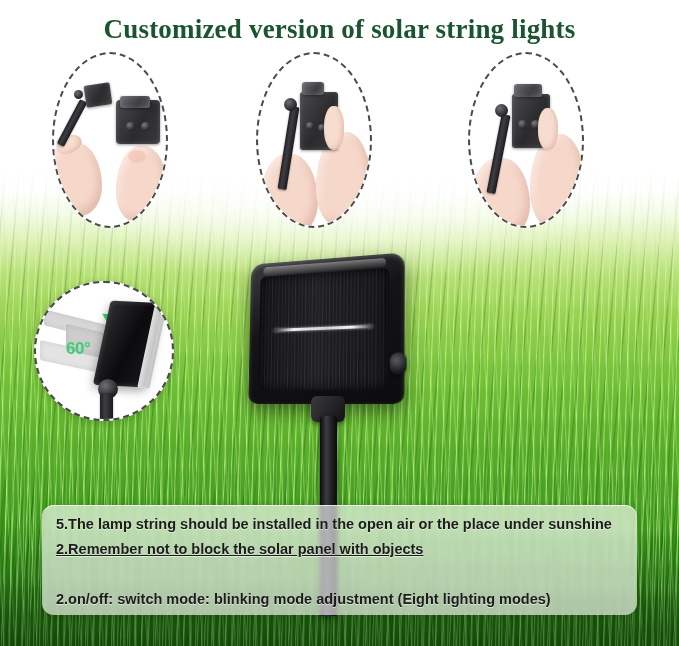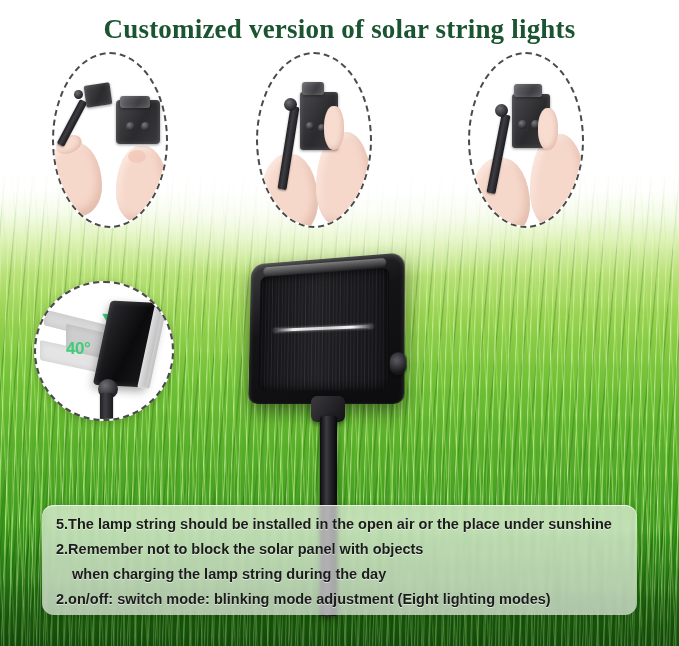--- a/index.html
+++ b/index.html
@@ -132,21 +132,21 @@
   
   .note{position:absolute;left:42px;top:505px;width:595px;height:110px;
     background:rgba(255,255,255,.62);
     border-radius:12px;
     box-shadow:0 2px 10px rgba(0,0,0,.18), inset 0 1px 0 rgba(255,255,255,.7);
     backdrop-filter:blur(2px);}
   .note-line{position:absolute;left:14px;font-size:14.5px;font-weight:bold;color:#1c1c1c;
     white-space:nowrap;font-family:"Liberation Sans", sans-serif;
     text-shadow:0 1px 0 rgba(255,255,255,.55);}
   .nl1{top:11px;}
-  .nl2{top:36px;}
+  .nl2{top:36px;text-decoration:underline;}
   .nl3{top:61px;left:30px;}
   .nl4{top:86px;}
 </style>
 </head>
 <body>
 
 <div id="stage">
 
   <div class="bg-base"></div>
   <div class="blades"></div>
@@ -211,21 +211,21 @@
     <div class="ghost" style="left:8px;top:36px;width:78px;height:16px;transform:skewY(14deg);border-radius:2px;"></div>
     <div class="ghost" style="left:4px;top:66px;width:84px;height:20px;transform:skewY(12deg);border-radius:2px;background:#e4e4e4;"></div>
     <div class="ghost" style="left:30px;top:48px;width:62px;height:26px;transform:skewY(13deg);border-radius:2px;background:#cdcdcd;"></div>
 
     <svg width="140" height="140" style="position:absolute;left:0;top:0;">
       <path d="M74,34 C88,56 88,78 70,96" fill="none" stroke="#3fce78" stroke-width="3.2" stroke-linecap="round"></path>
       <polygon points="70,104 63,90 78,91" fill="#3fce78"></polygon>
       <polygon points="74,30 67,43 82,43" fill="#3fce78" transform="rotate(182 74,37)"></polygon>
     </svg>
 
-    <div class="deg">40°</div>
+    <div class="deg">60°</div>
 
     <div style="position:absolute;left:66px;top:18px;width:52px;height:86px;
                 transform:rotate(12deg) skewY(-9deg);
                 background:linear-gradient(105deg,#2c2c30,#0b0b0d 55%,#1a1a1e);
                 border-radius:4px;box-shadow:0 4px 10px rgba(0,0,0,.35), inset 0 0 6px rgba(255,255,255,.18);"></div>
     <div style="position:absolute;left:110px;top:22px;width:12px;height:84px;
                 transform:rotate(12deg) skewY(-9deg);
                 background:linear-gradient(90deg,#f2f2f2,#bdbdbd);border-radius:2px;opacity:.92;"></div>
     <div class="knob" style="left:62px;top:96px;width:20px;height:20px;"></div>
     <div class="stake" style="left:64px;top:110px;width:13px;height:34px;"></div>
@@ -239,17 +239,16 @@
       <div class="panel-top-hl"></div>
       <div class="side-btn"></div>
     </div>
     <div class="hinge"></div>
     <div class="pole"></div>
   </div>
 
   <div class="note">
     <div class="note-line nl1">5.The lamp string should be installed in the open air or the place under sunshine</div>
     <div class="note-line nl2">2.Remember not to block the solar panel with objects</div>
-    <div class="note-line nl3">when charging the lamp string during the day</div>
     <div class="note-line nl4">2.on/off: switch mode: blinking mode adjustment (Eight lighting modes)</div>
   </div>
 
 </div>
 
 </body></html>

